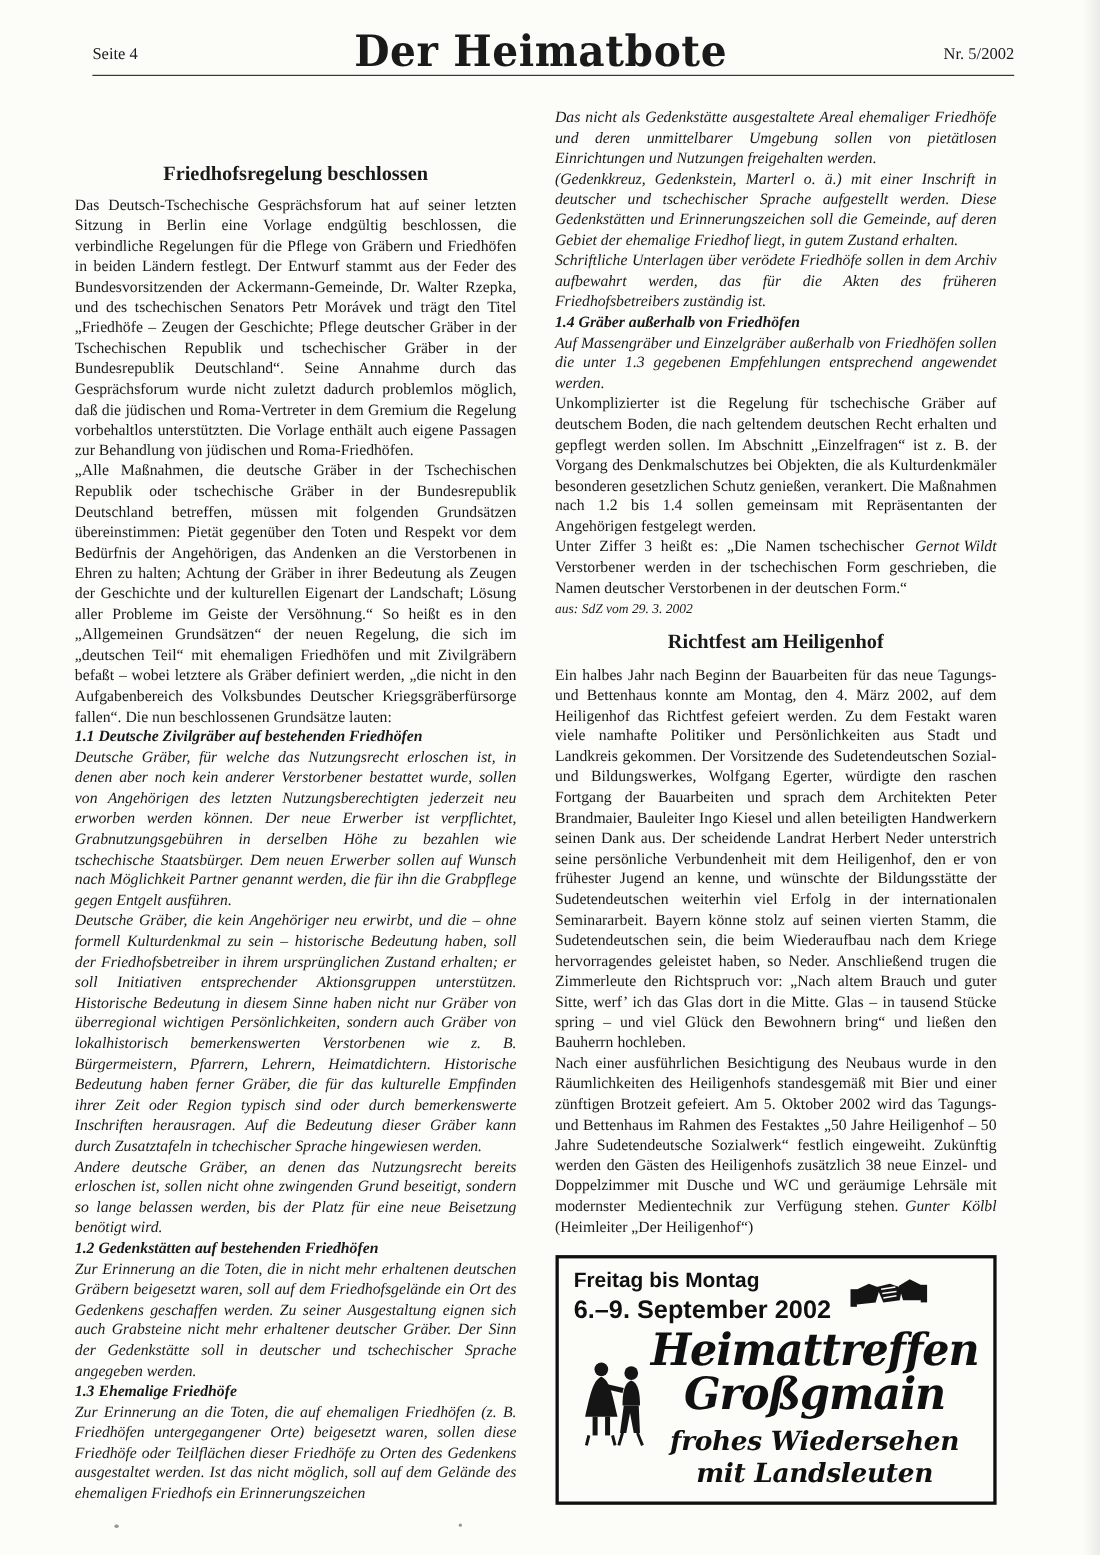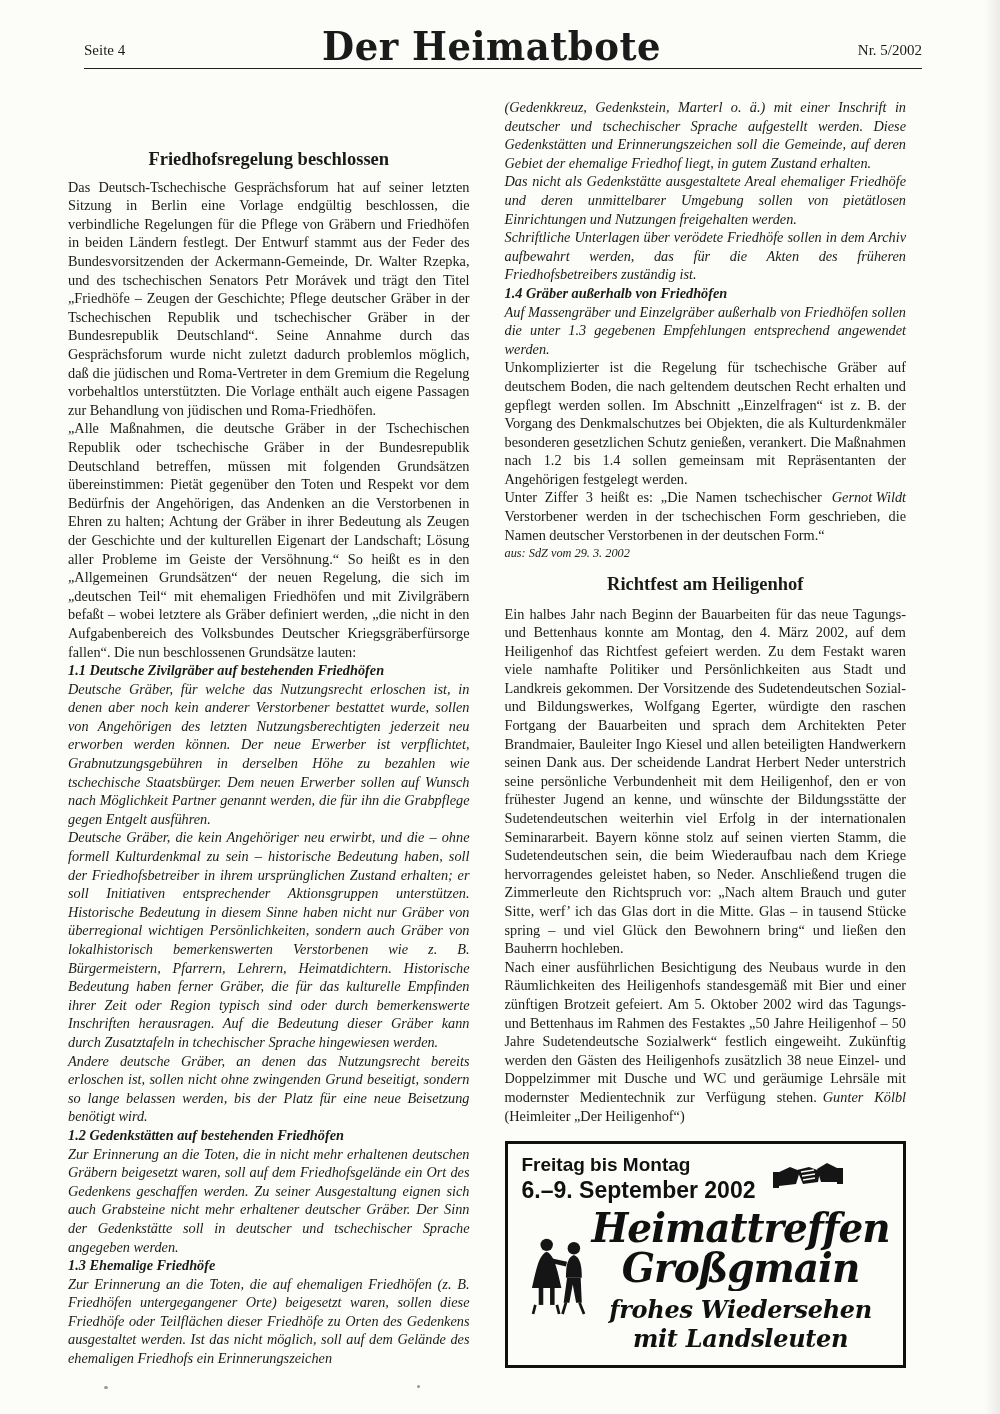--- a/index.html
+++ b/index.html
@@ -100,22 +100,22 @@
       <p class="body it">Deutsche Gräber, für welche das Nutzungsrecht erloschen ist, in denen aber noch kein anderer Verstorbener bestattet wurde, sollen von Angehörigen des letzten Nutzungsberechtigten jederzeit neu erworben werden können. Der neue Erwerber ist verpflichtet, Grabnutzungsgebühren in derselben Höhe zu bezahlen wie tschechische Staatsbürger. Dem neuen Erwerber sollen auf Wunsch nach Möglichkeit Partner genannt werden, die für ihn die Grabpflege gegen Entgelt ausführen.</p>
       <p class="body it">Deutsche Gräber, die kein Angehöriger neu erwirbt, und die – ohne formell Kulturdenkmal zu sein – historische Bedeutung haben, soll der Friedhofsbetreiber in ihrem ursprünglichen Zustand erhalten; er soll Initiativen entsprechender Aktionsgruppen unterstützen. Historische Bedeutung in diesem Sinne haben nicht nur Gräber von überregional wichtigen Persönlichkeiten, sondern auch Gräber von lokalhistorisch bemerkenswerten Verstorbenen wie z. B. Bürgermeistern, Pfarrern, Lehrern, Heimatdichtern. Historische Bedeutung haben ferner Gräber, die für das kulturelle Empfinden ihrer Zeit oder Region typisch sind oder durch bemerkenswerte Inschriften herausragen. Auf die Bedeutung dieser Gräber kann durch Zusatztafeln in tchechischer Sprache hingewiesen werden.</p>
       <p class="body it">Andere deutsche Gräber, an denen das Nutzungsrecht bereits erloschen ist, sollen nicht ohne zwingenden Grund beseitigt, sondern so lange belassen werden, bis der Platz für eine neue Beisetzung benötigt wird.</p>
       <p class="subhead">1.2 Gedenkstätten auf bestehenden Friedhöfen</p>
       <p class="body it">Zur Erinnerung an die Toten, die in nicht mehr erhaltenen deutschen Gräbern beigesetzt waren, soll auf dem Friedhofsgelände ein Ort des Gedenkens geschaffen werden. Zu seiner Ausgestaltung eignen sich auch Grabsteine nicht mehr erhaltener deutscher Gräber. Der Sinn der Gedenkstätte soll in deutscher und tschechischer Sprache angegeben werden.</p>
       <p class="subhead">1.3 Ehemalige Friedhöfe</p>
       <p class="body it">Zur Erinnerung an die Toten, die auf ehemaligen Friedhöfen (z. B. Friedhöfen untergegangener Orte) beigesetzt waren, sollen diese Friedhöfe oder Teilflächen dieser Friedhöfe zu Orten des Gedenkens ausgestaltet werden. Ist das nicht möglich, soll auf dem Gelände des ehemaligen Friedhofs ein Erinnerungszeichen</p>
     </div>
 
     <div class="col">
+      <p class="body it">Das nicht als Gedenkstätte ausgestaltete Areal ehemaliger Friedhöfe und deren unmittelbarer Umgebung sollen von pietätlosen Einrichtungen und Nutzungen freigehalten werden.</p>
       <p class="body it">(Gedenkkreuz, Gedenkstein, Marterl o. ä.) mit einer Inschrift in deutscher und tschechischer Sprache aufgestellt werden. Diese Gedenkstätten und Erinnerungszeichen soll die Gemeinde, auf deren Gebiet der ehemalige Friedhof liegt, in gutem Zustand erhalten.</p>
-      <p class="body it">Das nicht als Gedenkstätte ausgestaltete Areal ehemaliger Friedhöfe und deren unmittelbarer Umgebung sollen von pietätlosen Einrichtungen und Nutzungen freigehalten werden.</p>
       <p class="body it">Schriftliche Unterlagen über verödete Friedhöfe sollen in dem Archiv aufbewahrt werden, das für die Akten des früheren Friedhofsbetreibers zuständig ist.</p>
       <p class="subhead">1.4 Gräber außerhalb von Friedhöfen</p>
       <p class="body it">Auf Massengräber und Einzelgräber außerhalb von Friedhöfen sollen die unter 1.3 gegebenen Empfehlungen entsprechend angewendet werden.</p>
       <p class="body">Unkomplizierter ist die Regelung für tschechische Gräber auf deutschem Boden, die nach geltendem deutschen Recht erhalten und gepflegt werden sollen. Im Abschnitt „Einzelfragen“ ist z. B. der Vorgang des Denkmalschutzes bei Objekten, die als Kulturdenkmäler besonderen gesetzlichen Schutz genießen, verankert. Die Maßnahmen nach 1.2 bis 1.4 sollen gemeinsam mit Repräsentanten der Angehörigen festgelegt werden.</p>
       <p class="body">
         <span class="sig-float">Gernot Wildt</span>
         <span>Unter Ziffer 3 heißt es: „Die Namen tschechischer Verstorbener werden in der tschechischen Form geschrieben, die Namen deutscher Verstorbenen in der deutschen Form.“</span>
       </p>
       <p class="source">aus: SdZ vom 29. 3. 2002</p>
 

